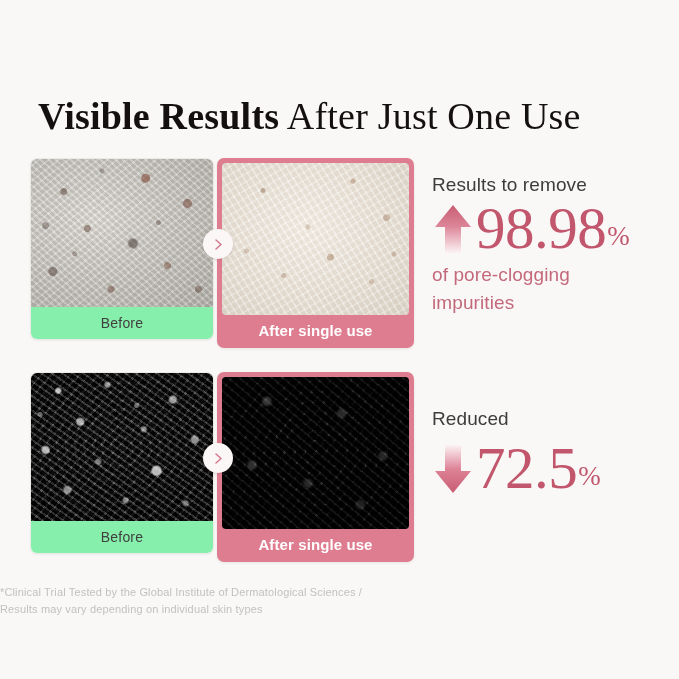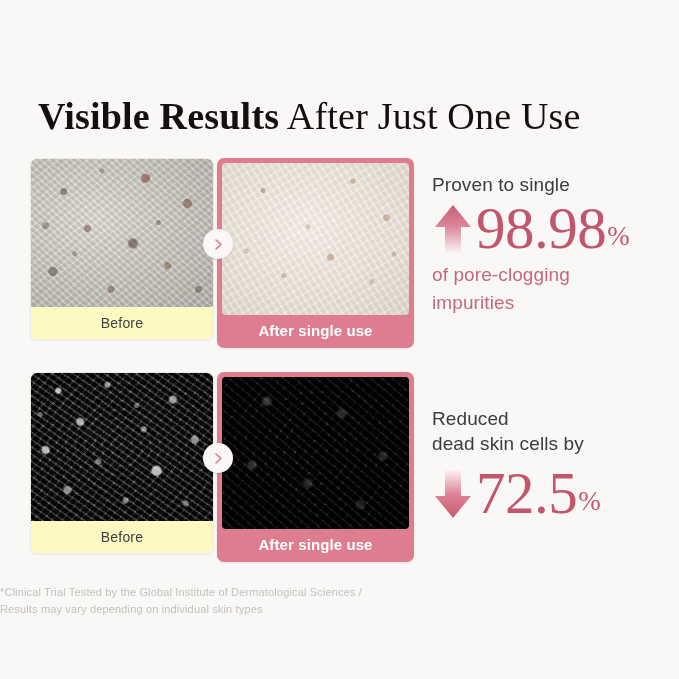--- a/index.html
+++ b/index.html
@@ -75,21 +75,21 @@
     width: 100%;
     height: 148px;
     display: block;
   }
   .card-before .caption {
     height: 33px;
     line-height: 33px;
     text-align: center;
     font-size: 14px;
     color: #40403f;
-    background: #fef9c3;
+    background: #86efac;
     letter-spacing: 0.2px;
   }
 
   
   .card-after {
     left: 187px;
     width: 197px;
     height: 190px;
     background: #df7d90;
     padding: 5px 5px 0 5px;
@@ -308,21 +308,21 @@
       </svg>
     </div>
 
     <div class="card card-after">
       <div class="thumb tex-dead-after"></div>
       <div class="caption">After single use</div>
     </div>
   </div>
 
   <div class="stat stat-1">
-    <div class="stat-lead">Proven to single</div>
+    <div class="stat-lead">Results to remove</div>
     <div class="stat-figure">
       <span class="arrow-wrap">
         <svg width="46" height="62" viewBox="0 0 46 62" aria-hidden="true">
           <defs>
             <linearGradient id="gradUp" x1="0" y1="0" x2="0" y2="1">
               <stop offset="0%" stop-color="#c85c72"></stop>
               <stop offset="45%" stop-color="#dd8699"></stop>
               <stop offset="100%" stop-color="#fbf3f4"></stop>
             </linearGradient>
           </defs>
@@ -331,21 +331,20 @@
       </span>
       <span class="stat-number">98.98</span>
       <span class="stat-unit">%</span>
     </div>
     <div class="stat-tail">of pore-clogging</div>
     <div class="stat-tail">impurities</div>
   </div>
 
   <div class="stat stat-2">
     <div class="stat-lead">Reduced</div>
-    <div class="stat-lead">dead skin cells by</div>
     <div class="stat-figure">
       <span class="arrow-wrap">
         <svg width="46" height="62" viewBox="0 0 46 62" aria-hidden="true">
           <defs>
             <linearGradient id="gradDown" x1="0" y1="0" x2="0" y2="1">
               <stop offset="0%" stop-color="#fbf3f4"></stop>
               <stop offset="50%" stop-color="#de8397"></stop>
               <stop offset="100%" stop-color="#c85c72"></stop>
             </linearGradient>
           </defs>

